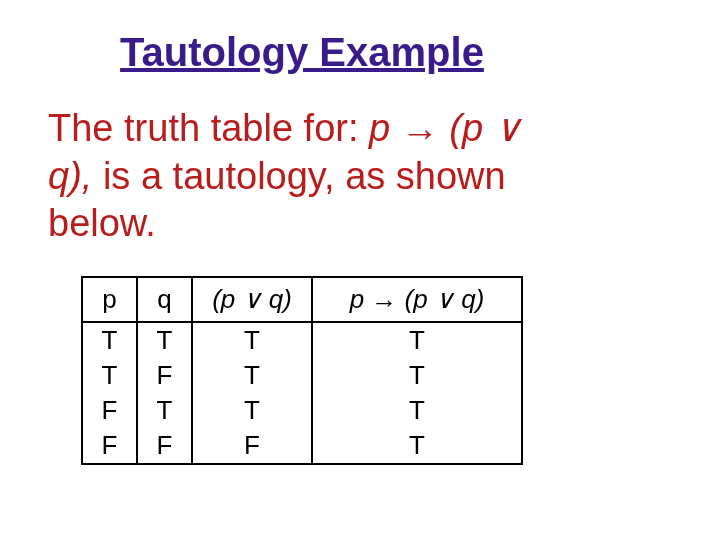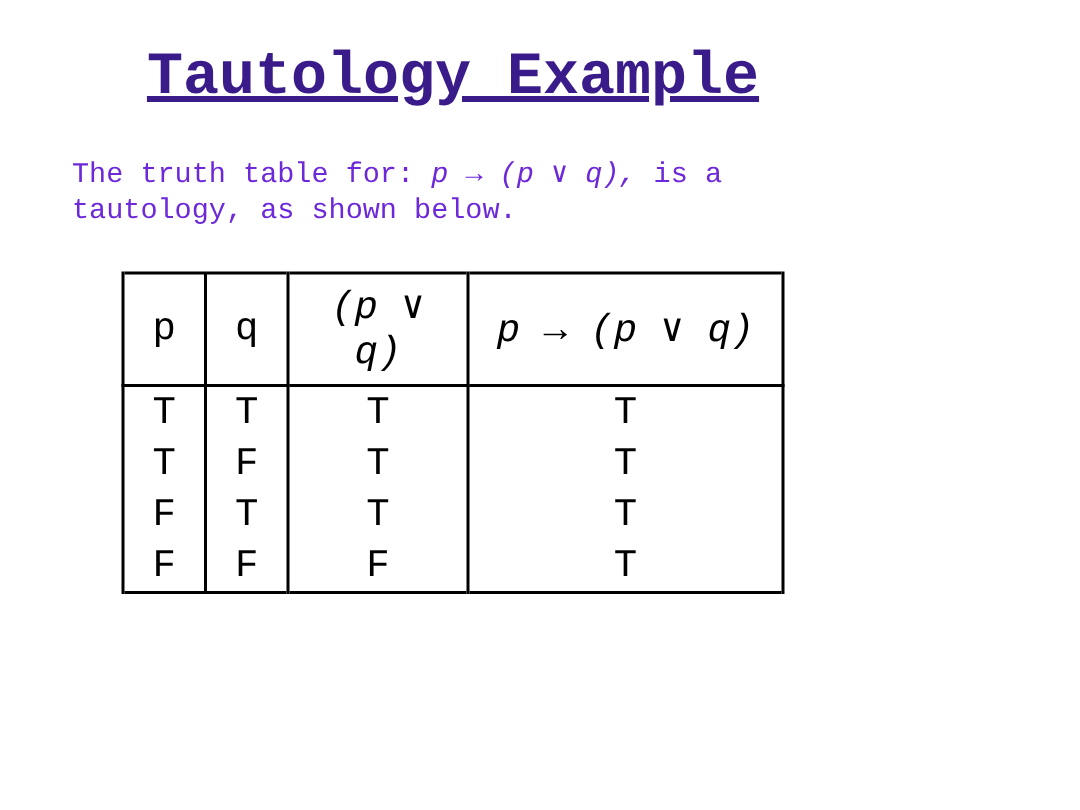--- a/index.html
+++ b/index.html
@@ -9,34 +9,33 @@
     height: 540px;
     background: #ffffff;
     font-family: Arial, Helvetica, sans-serif;
     color: #000000;
   }
   .slide {
     width: 604px;
     height: 540px;
     box-sizing: border-box;
     padding: 20px 40px 20px 40px;
-    font-family: Liberation Mono, monospace;
   }
   .title {
     text-align: center;
     font-size: 40px;
     font-weight: bold;
     text-decoration: underline;
     color: #3a1b8a;
     margin: 10px 0 30px 0;
   }
   .desc {
-    font-size: 19px;
+    font-size: 38px;
     line-height: 1.25;
-    color: #6d28d9;
+    color: #b91c1c;
     margin: 0 0 28px 8px;
   }
   .desc .expr { font-style: italic; }
   .table-wrap {
     display: flex;
     justify-content: center;
   }
   table.truth {
     border-collapse: collapse;
     font-size: 26px;

